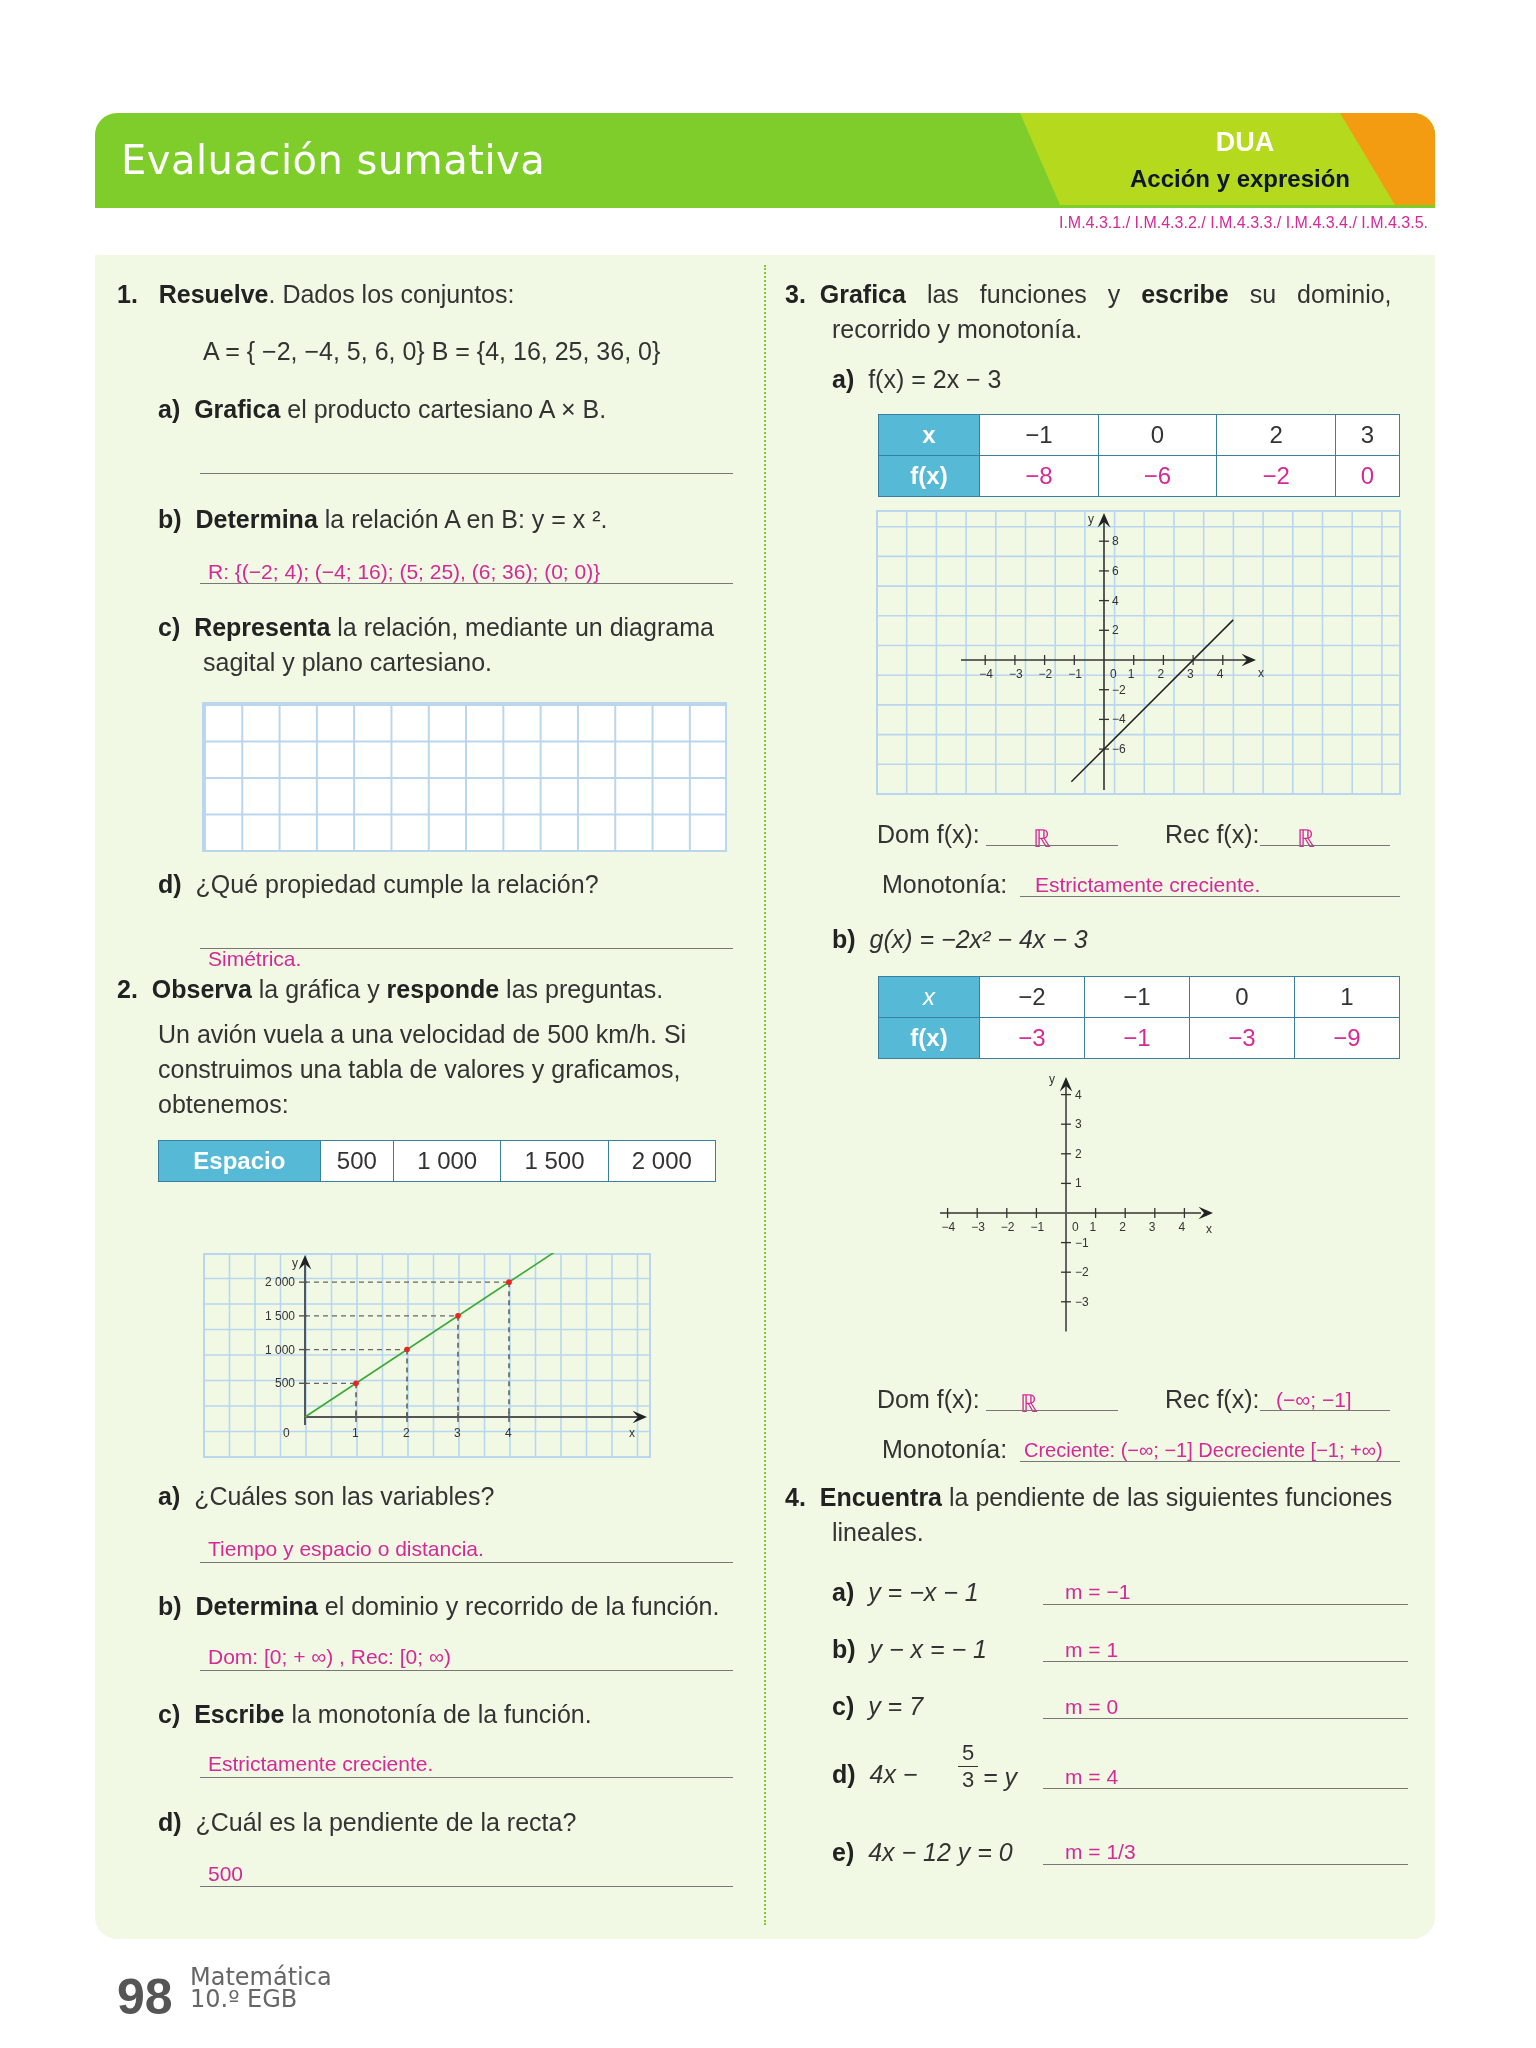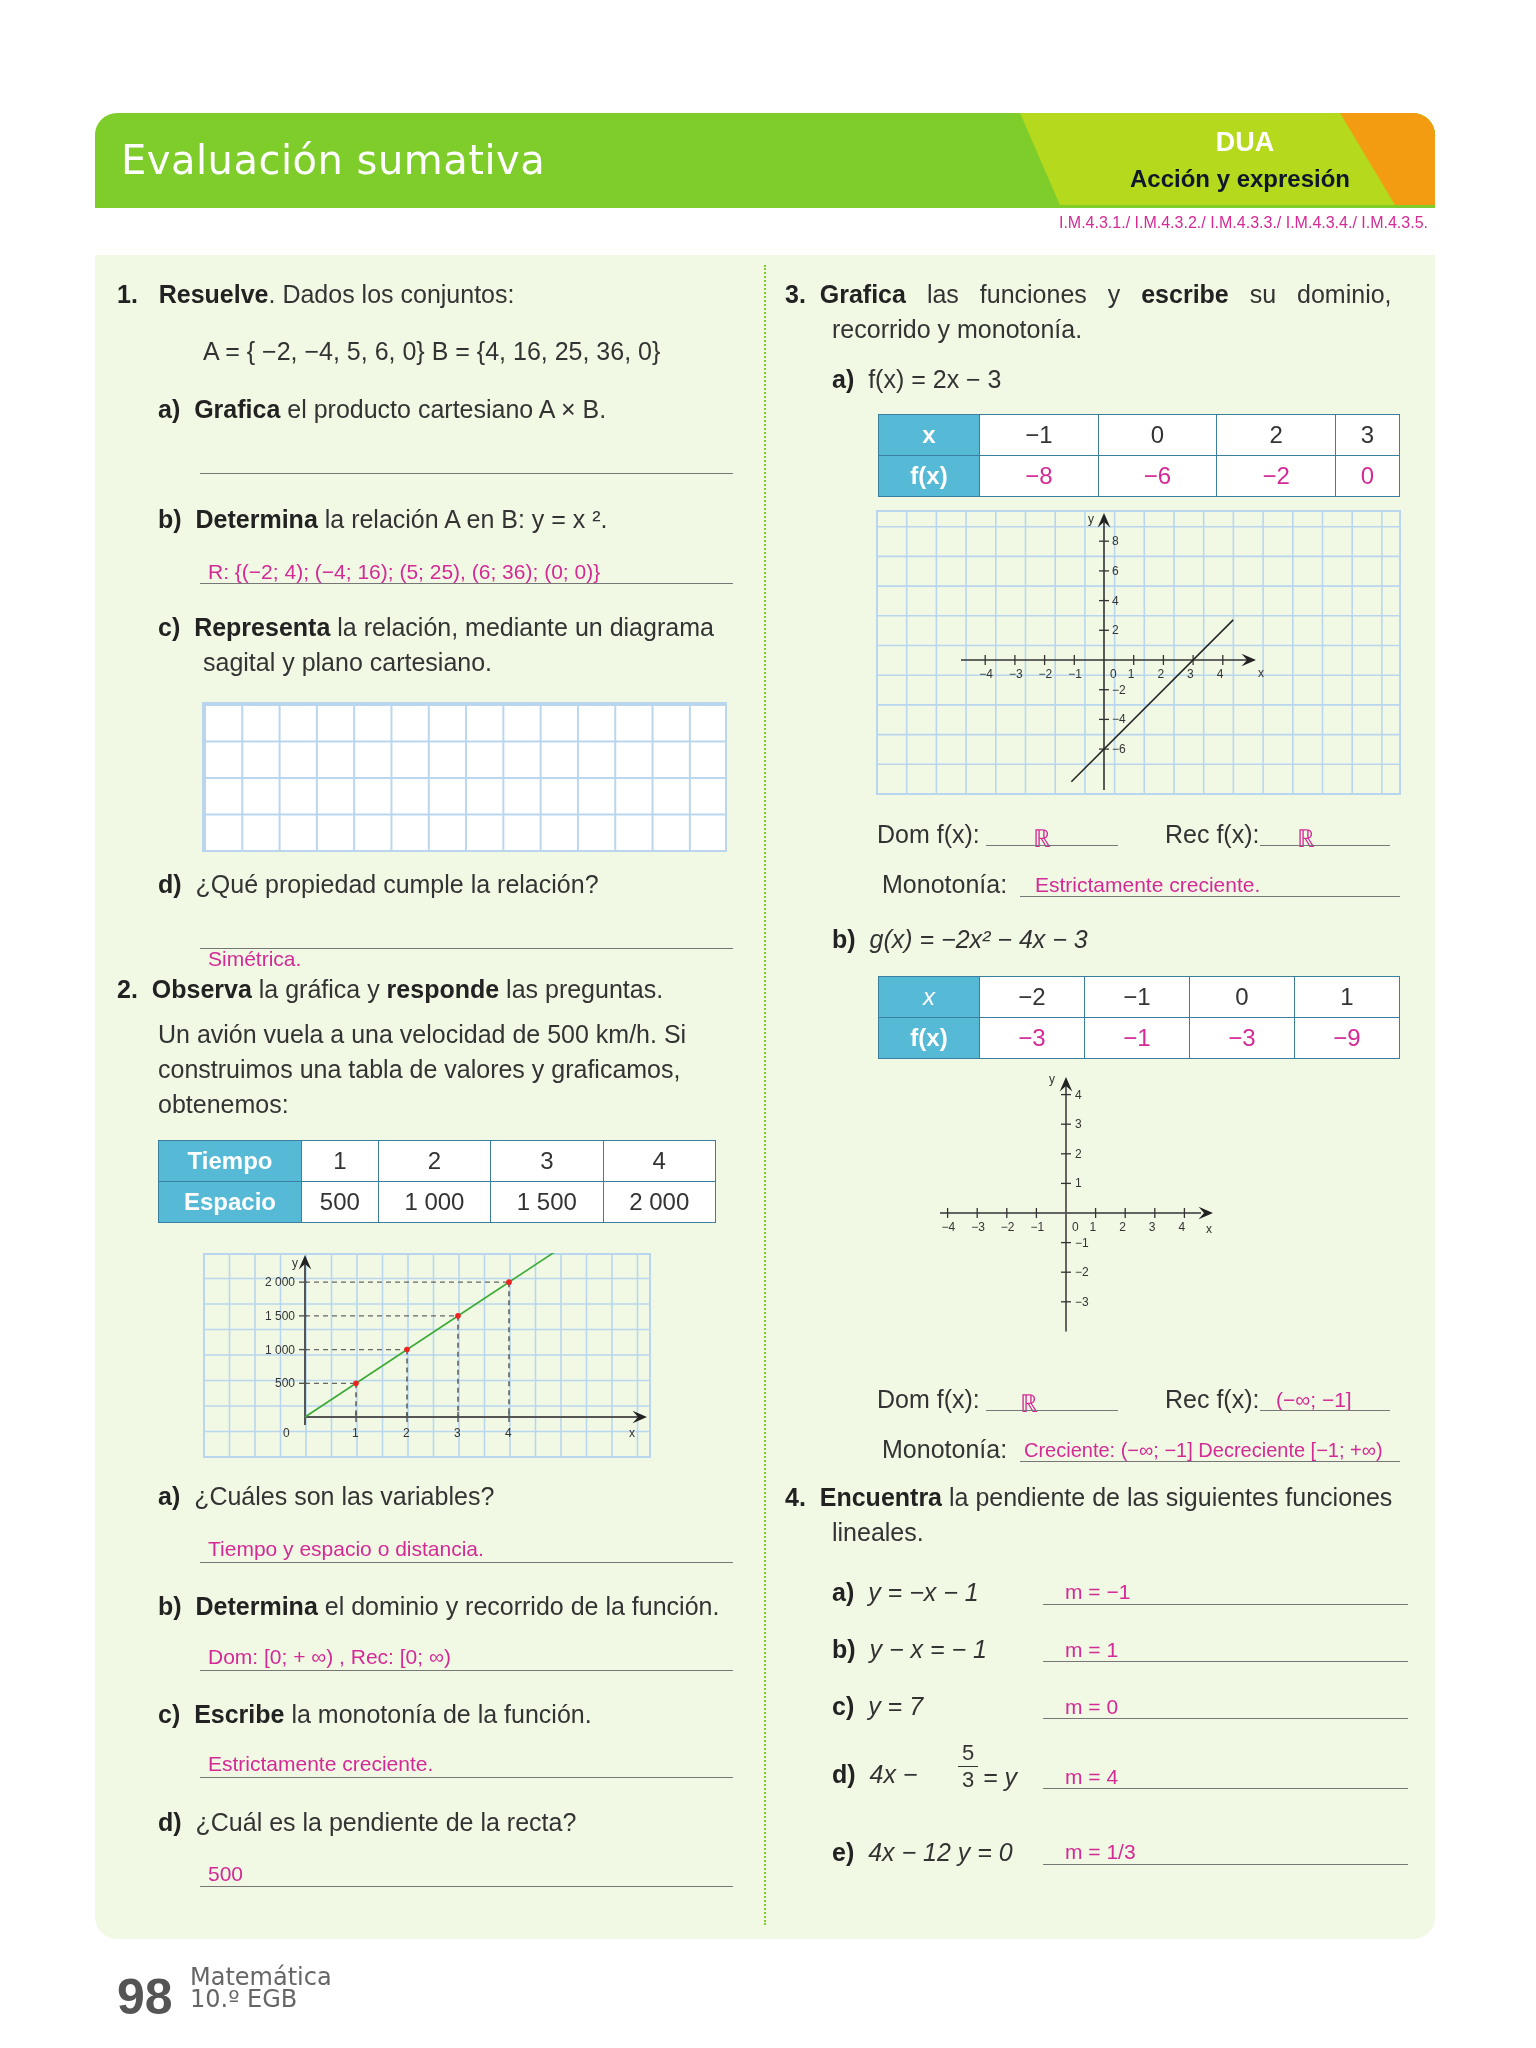--- a/index.html
+++ b/index.html
@@ -81,27 +81,20 @@
 
 <div class="t" style="left:117px;top:975px;">
   <span class="num">2.</span>&nbsp;&nbsp;<b>Observa</b><span> la gráfica y </span><b>responde</b><span> las preguntas.</span>
 </div>
 <div class="t" style="left:158px;top:1020px;width:585px;">Un avión vuela a una velocidad de 500 km/h. Si</div>
 <div class="t" style="left:158px;top:1055px;">construimos una tabla de valores y graficamos,</div>
 <div class="t" style="left:158px;top:1090px;">obtenemos:</div>
 
 <table class="tb" style="left:158px;top:1140px;width:558px;">
   <tbody>
-      <tr>
-    <td class="h" style="width:140px;">Tiempo</td>
-    <td>1</td>
-    <td>2</td>
-    <td>3</td>
-    <td>4</td>
-  </tr>
   <tr>
     <td class="h">Espacio</td>
     <td>500</td>
     <td>1 000</td>
     <td>1 500</td>
     <td>2 000</td>
   </tr>
 </tbody>
   </table>
 

